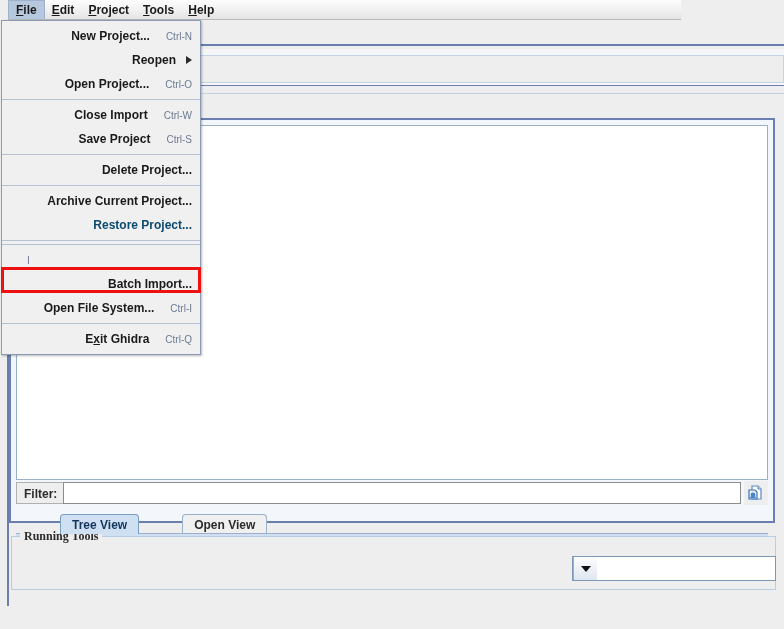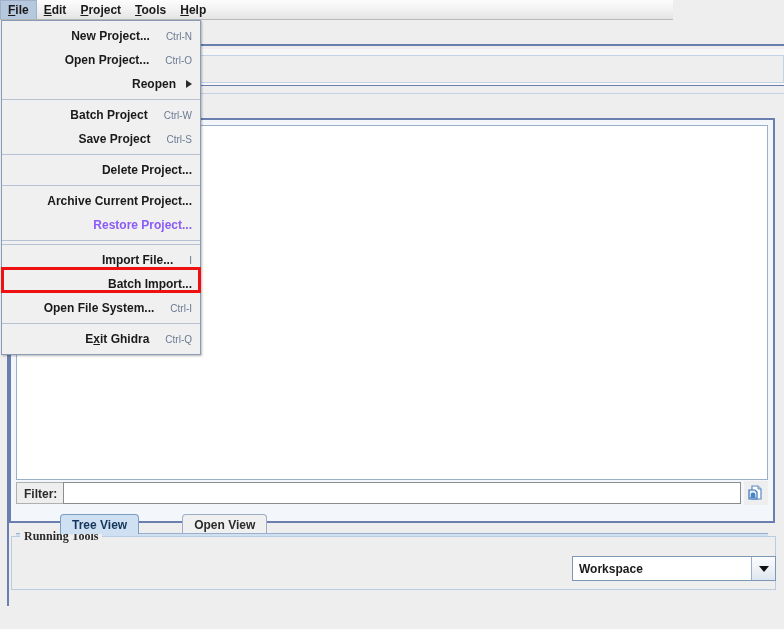--- a/index.html
+++ b/index.html
@@ -12,21 +12,21 @@
     color: #000;
   }
   #root {
     position: relative;
     width: 784px; height: 629px;
     background: #eeeeee;
   }
 
   
   #menubar {
-    position: absolute; left: 0; top: 0;
+    position: absolute; left: 8px; top: 0;
     width: 673px; height: 20px;
     background: linear-gradient(to bottom, #fdfdfd 0%, #f3f3f3 45%, #e4e4e4 100%);
     border-bottom: 1px solid #b8b8b8;
     display: flex; align-items: stretch;
     box-sizing: border-box;
   }
   .mb-item {
     display: flex; align-items: center;
     padding: 0 7px;
     font-size: 12px;
@@ -272,21 +272,21 @@
     height: 24px;
     display: flex; align-items: center;
     padding: 0 8px 0 9px;
     font-size: 12px;
     font-weight: bold;
     color: #1a1a1a;
     cursor: default;
     white-space: nowrap;
     box-sizing: border-box;
   }
-  .menu-item.disabled { color: #8b5cf6; }
+  .menu-item.disabled { color: #0c4a6e; }
   .menu-item .mi-label { flex: 1; text-align: right; }
   .menu-item .mi-accel {
     font-size: 10px;
     font-weight: normal;
     color: #6b7a92;
     padding-left: 16px;
   }
   .menu-item .mi-arrow {
     width: 0; height: 0;
     border-top: 4px solid transparent;
@@ -353,21 +353,20 @@
       <div class="tab active">Tree View</div>
       <div class="tab">Open View</div>
     </div>
     <div id="tabs-underline"></div>
   </div>
 
   <div id="running-tools"></div>
   <div id="running-tools-title">Running Tools</div>
 
   <div id="workspace-combo">
-    <div id="workspace-value">Workspace</div>
     <div id="workspace-arrow">
       <span class="caret-down"></span>
     </div>
   </div>
 
   <div id="menubar">
       <div class="mb-item selected">
         <span><span class="mnem">F</span>ile</span>
       </div>
       <div class="mb-item">
@@ -383,51 +382,50 @@
         <span><span class="mnem">H</span>elp</span>
       </div>
     </div>
 
   <div id="file-menu">
       <div class="menu-item">
         <span class="mi-label">New Project...</span>
         <span class="mi-accel">Ctrl-N</span>
       </div>
       <div class="menu-item">
+        <span class="mi-label">Reopen</span>
+        <span class="mi-arrow"></span>
+      </div>
+      <div class="menu-item">
         <span class="mi-label">Open Project...</span>
         <span class="mi-accel">Ctrl-O</span>
       </div>
-      <div class="menu-item">
-        <span class="mi-label">Reopen</span>
-        <span class="mi-arrow"></span>
-      </div>
-      <div class="menu-sep"></div>
-      <div class="menu-item">
-        <span class="mi-label">Batch Project</span>
+      <div class="menu-sep"></div>
+      <div class="menu-item">
+        <span class="mi-label">Close Import</span>
         <span class="mi-accel">Ctrl-W</span>
       </div>
       <div class="menu-item">
         <span class="mi-label">Save Project</span>
         <span class="mi-accel">Ctrl-S</span>
       </div>
       <div class="menu-sep"></div>
       <div class="menu-item">
         <span class="mi-label">Delete Project...</span>
       </div>
       <div class="menu-sep"></div>
       <div class="menu-item">
         <span class="mi-label">Archive Current Project...</span>
       </div>
       <div class="menu-item disabled">
         <span class="mi-label">Restore Project...</span>
       </div>
       <div class="menu-sep"></div>
       <div class="menu-sep"></div>
       <div class="menu-item">
-        <span class="mi-label">Import File...</span>
         <span class="mi-accel">I</span>
       </div>
       <div class="menu-item">
         <span class="mi-label">Batch Import...</span>
       </div>
       <div class="menu-item">
         <span class="mi-label">Open File System...</span>
         <span class="mi-accel">Ctrl-I</span>
       </div>
       <div class="menu-sep"></div>

